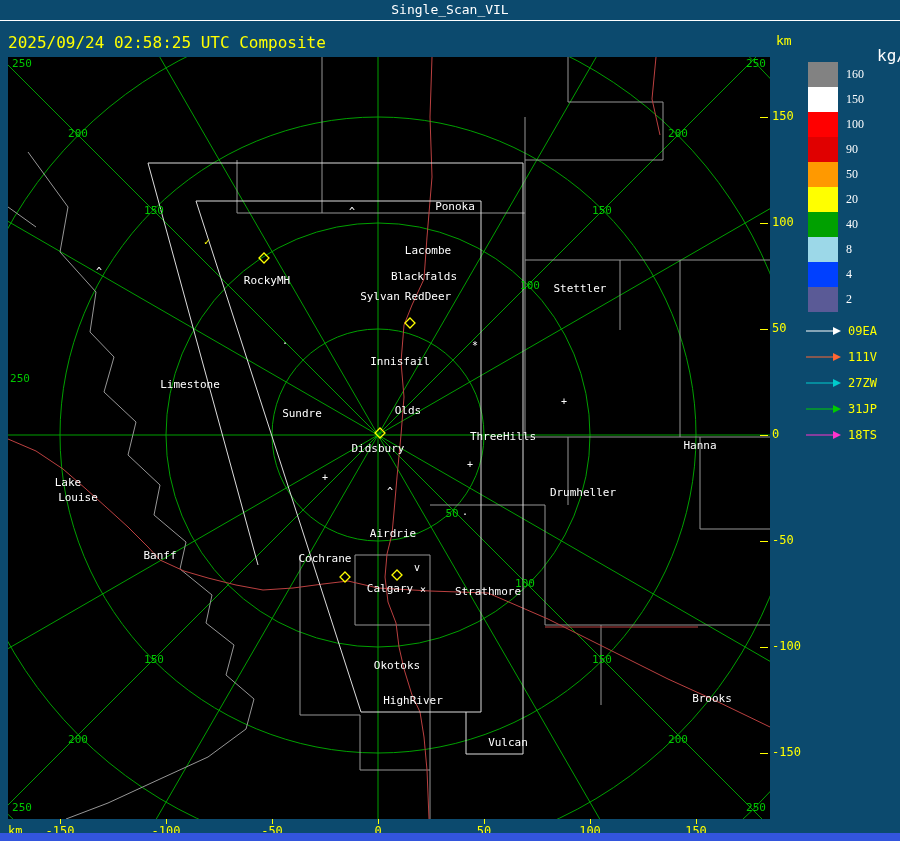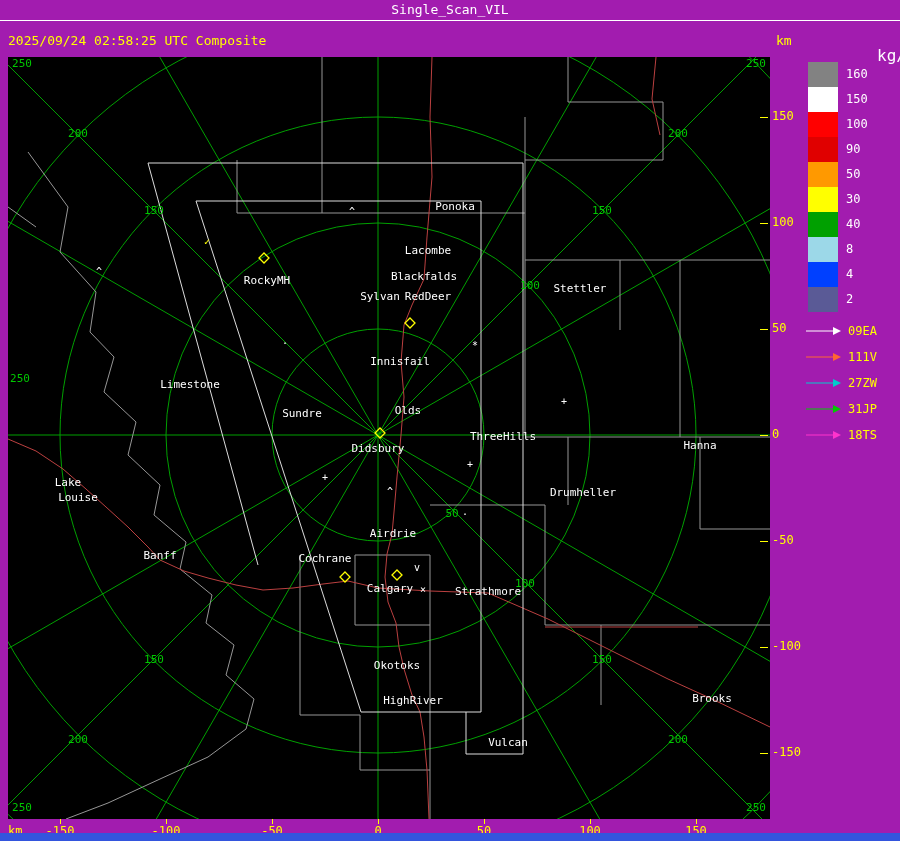--- a/index.html
+++ b/index.html
@@ -1,45 +1,45 @@
 <!DOCTYPE html>
 <html><head>
 <meta charset="utf-8">
 <style>
   * { margin:0; padding:0; box-sizing:border-box; }
   html,body { background:#000; }
   body { width:900px; height:841px; overflow:hidden;
          font-family:"DejaVu Sans Mono","Liberation Mono",monospace; }
-  .app { position:relative; width:900px; height:841px; background:#a21caf; color:#fff; }
+  .app { position:relative; width:900px; height:841px; background:#0c4a6e; color:#fff; }
 
   .titlebar { position:absolute; left:0; top:0; width:900px; height:21px;
               border-bottom:1px solid #ffffff; text-align:center;
               font-size:13px; line-height:20px; color:#ffffff; }
 
-  .timestamp { position:absolute; left:8px; top:33px; font-size:13px; color:#ffff00;text-align:right; }
+  .timestamp { position:absolute; left:8px; top:33px; font-size:16px; color:#ffff00;text-align:right; }
   .yunit     { position:absolute; left:776px; top:33px; font-size:13px; color:#ffff00; }
 
   .plot { position:absolute; left:8px; top:57px; width:762px; height:762px; background:#000; }
   svg text { font-family:"DejaVu Sans Mono","Liberation Mono",monospace; }
 
   .yaxis { position:absolute; left:760px; top:57px; width:46px; height:762px; }
   .yaxis .tick  { position:absolute; width:8px; height:1px; background:#ffff00; }
   .yaxis .lab   { position:absolute; left:12px; font-size:12px; color:#ffff00; white-space:nowrap; }
 
   .xaxis { position:absolute; left:8px; top:819px; width:762px; height:20px; }
   .xaxis .tick { position:absolute; width:1px; height:5px; top:0; background:#ffff00; }
   .xaxis .lab  { position:absolute; top:5px; font-size:12px; color:#ffff00;
                  transform:translateX(-50%); white-space:nowrap; }
   .xunit { position:absolute; left:8px; top:824px; font-size:12px; color:#ffff00; }
 
   .cbar-title { position:absolute; left:877px; top:46px; font-size:16px; color:#ffffff; }
   .cbar { position:absolute; left:808px; top:62px; }
   .cbar .row { display:flex; height:25px; }
   .cbar .sw  { width:30px; height:25px; }
-  .cbar .val { margin-left:8px; font-size:12px; color:#ffffff; line-height:25px; }
+  .cbar .val { margin-left:8px; font-size:12px; color:#ffffff; line-height:25px;font-family:Liberation Serif, serif; }
 
   .rlegend { position:absolute; left:806px; top:318px;text-align:right; }
   .rlegend .row { display:flex; align-items:center; height:26px; }
   .rlegend .id  { margin-left:6px; font-size:12px; color:#ffff00; }
 
   .scrollbar { position:absolute; left:0; top:833px; width:900px; height:8px; background:#3355dd; }
 </style>
 </head>
 <body>
 
@@ -210,21 +210,21 @@
       <div class="row">
         <div class="sw" style="background: rgb(224, 0, 0);"></div>
         <div class="val">90</div>
       </div>
       <div class="row">
         <div class="sw" style="background: rgb(255, 153, 0);"></div>
         <div class="val">50</div>
       </div>
       <div class="row">
         <div class="sw" style="background: rgb(255, 255, 0);"></div>
-        <div class="val">30</div>
+        <div class="val">20</div>
       </div>
       <div class="row">
         <div class="sw" style="background: rgb(0, 160, 0);"></div>
         <div class="val">40</div>
       </div>
       <div class="row">
         <div class="sw" style="background: rgb(156, 216, 232);"></div>
         <div class="val">8</div>
       </div>
       <div class="row">

